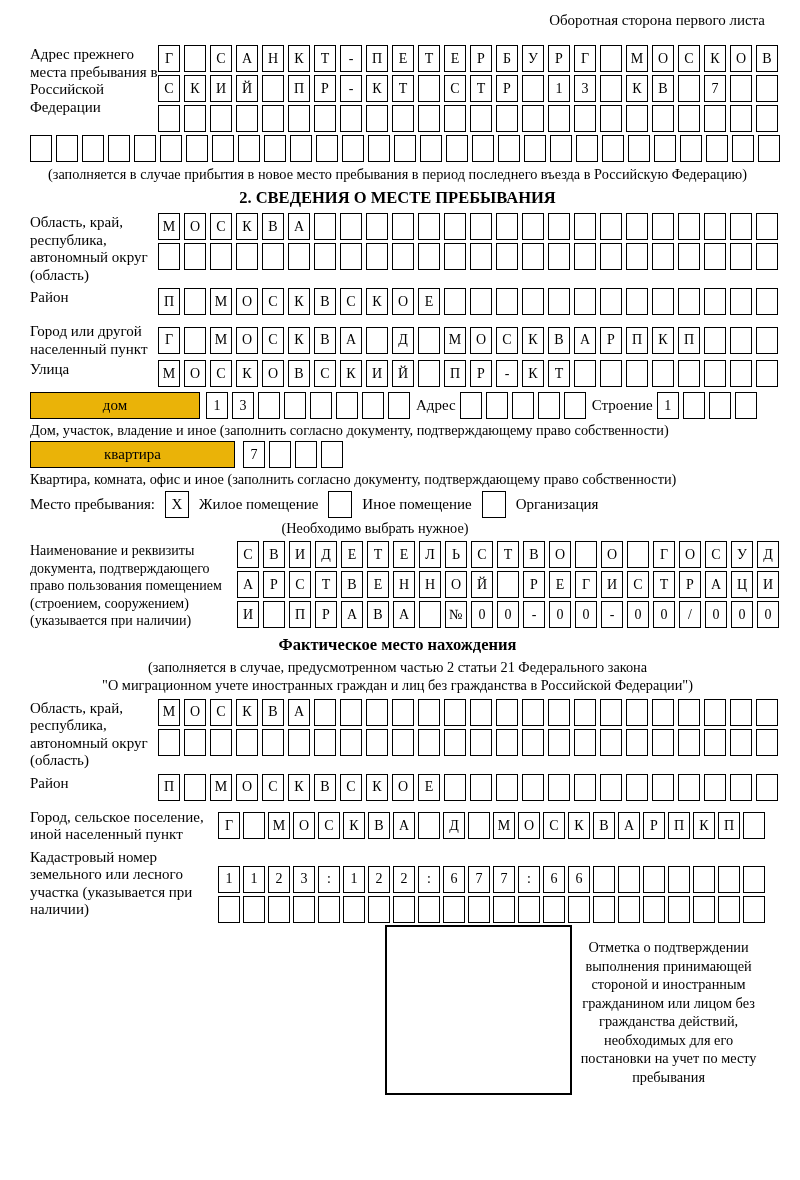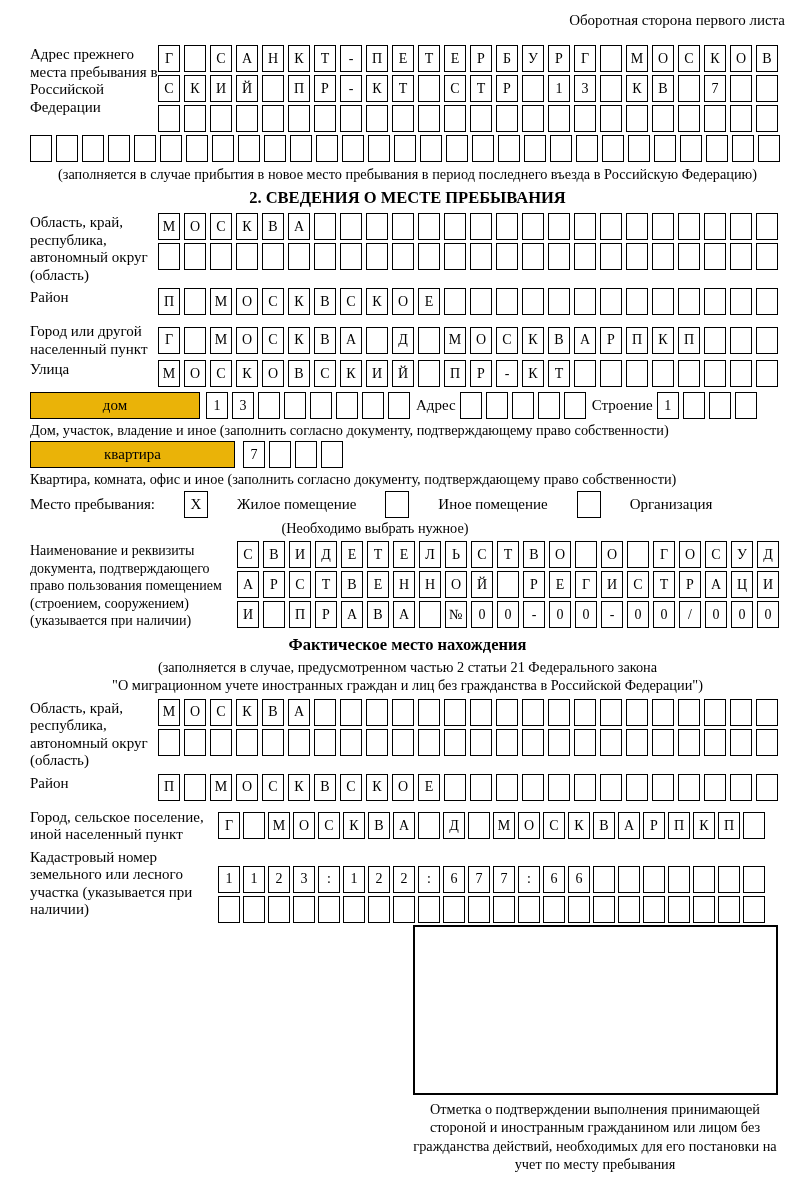--- a/index.html
+++ b/index.html
@@ -1,21 +1,21 @@
 <!DOCTYPE html>
 <html><head>
 <meta charset="utf-8">
 <style>
   html,body{margin:0;padding:0;background:#fff;}
   body{
     width:800px;height:1180px;overflow:hidden;color:#000;
     font-family:"Liberation Serif","DejaVu Serif",serif;
     -webkit-font-smoothing:antialiased;
   }
-  .page{box-sizing:border-box;width:800px;height:1180px;padding:12px 15px 0 30px;position:relative;}
+  .page{box-sizing:border-box;width:800px;height:1180px;padding:12px 35px 0 30px;position:relative;}
   .hdr{text-align:right;font-size:15px;margin-bottom:16px;}
   .frow{display:flex;align-items:flex-start;margin-bottom:3px;}
   .frow.vcenter{align-items:center;}
   .lbl{flex:none;width:128px;font-size:15px;line-height:17.5px;padding-top:1px;}
   .lbl-doc{flex:none;width:207px;font-size:14px;line-height:17.5px;padding-top:1px;}
   .lbl-med{flex:none;width:188px;font-size:15px;line-height:17.5px;padding-top:1px;}
   .rows{display:flex;flex-direction:column;gap:3px;}
   .cells{display:flex;gap:4px;}
   .cells.tight{gap:3px;}
   .cell{
@@ -28,23 +28,23 @@
     display:flex;align-items:center;justify-content:center;font-size:15px;background:#eab308;
   }
   .note{font-size:14.3px;line-height:18px;margin:0 0 2px 0;}
   .note.center{text-align:center;}
   .sect-title{text-align:center;font-weight:bold;font-size:16.5px;line-height:21px;margin:2px 0 5px 0;}
   .inline-lbl{font-size:15px;white-space:nowrap;}
   .cb{
     flex:none;width:24px;height:27px;box-sizing:border-box;border:1.8px solid #000;
     display:flex;align-items:center;justify-content:center;font-size:15px;background:#fff;
   }
-  .stay-row{display:flex;align-items:center;gap:29px;margin-bottom:2px;}
+  .stay-row{display:flex;align-items:center;gap:10px;margin-bottom:2px;}
   .stay-note{margin-left:200px;width:290px;text-align:center;font-size:14.3px;margin-bottom:4px;}
-  .stamp-wrap{width:380px;margin-left:auto;margin-right:0;margin-top:2px;display:flex;flex-direction:column;align-items:center;}
+  .stamp-wrap{width:380px;margin-left:auto;margin-right:0;margin-top:2px;display:flex;align-items:center;}
   .stamp-box{box-sizing:border-box;width:365px;height:170px;border:2px solid #000;background:#fff;}
   .stamp-caption{margin-top:5px;width:380px;text-align:center;font-size:14.3px;line-height:18.5px;}
   .mb4{margin-bottom:4px;} .mb2{margin-bottom:2px;} .mb5{margin-bottom:5px;} .mb7{margin-bottom:7px;}
   .offset-rows{padding-top:18px;}
 </style>
 </head>
 <body>
 
 <div class="page">
 

